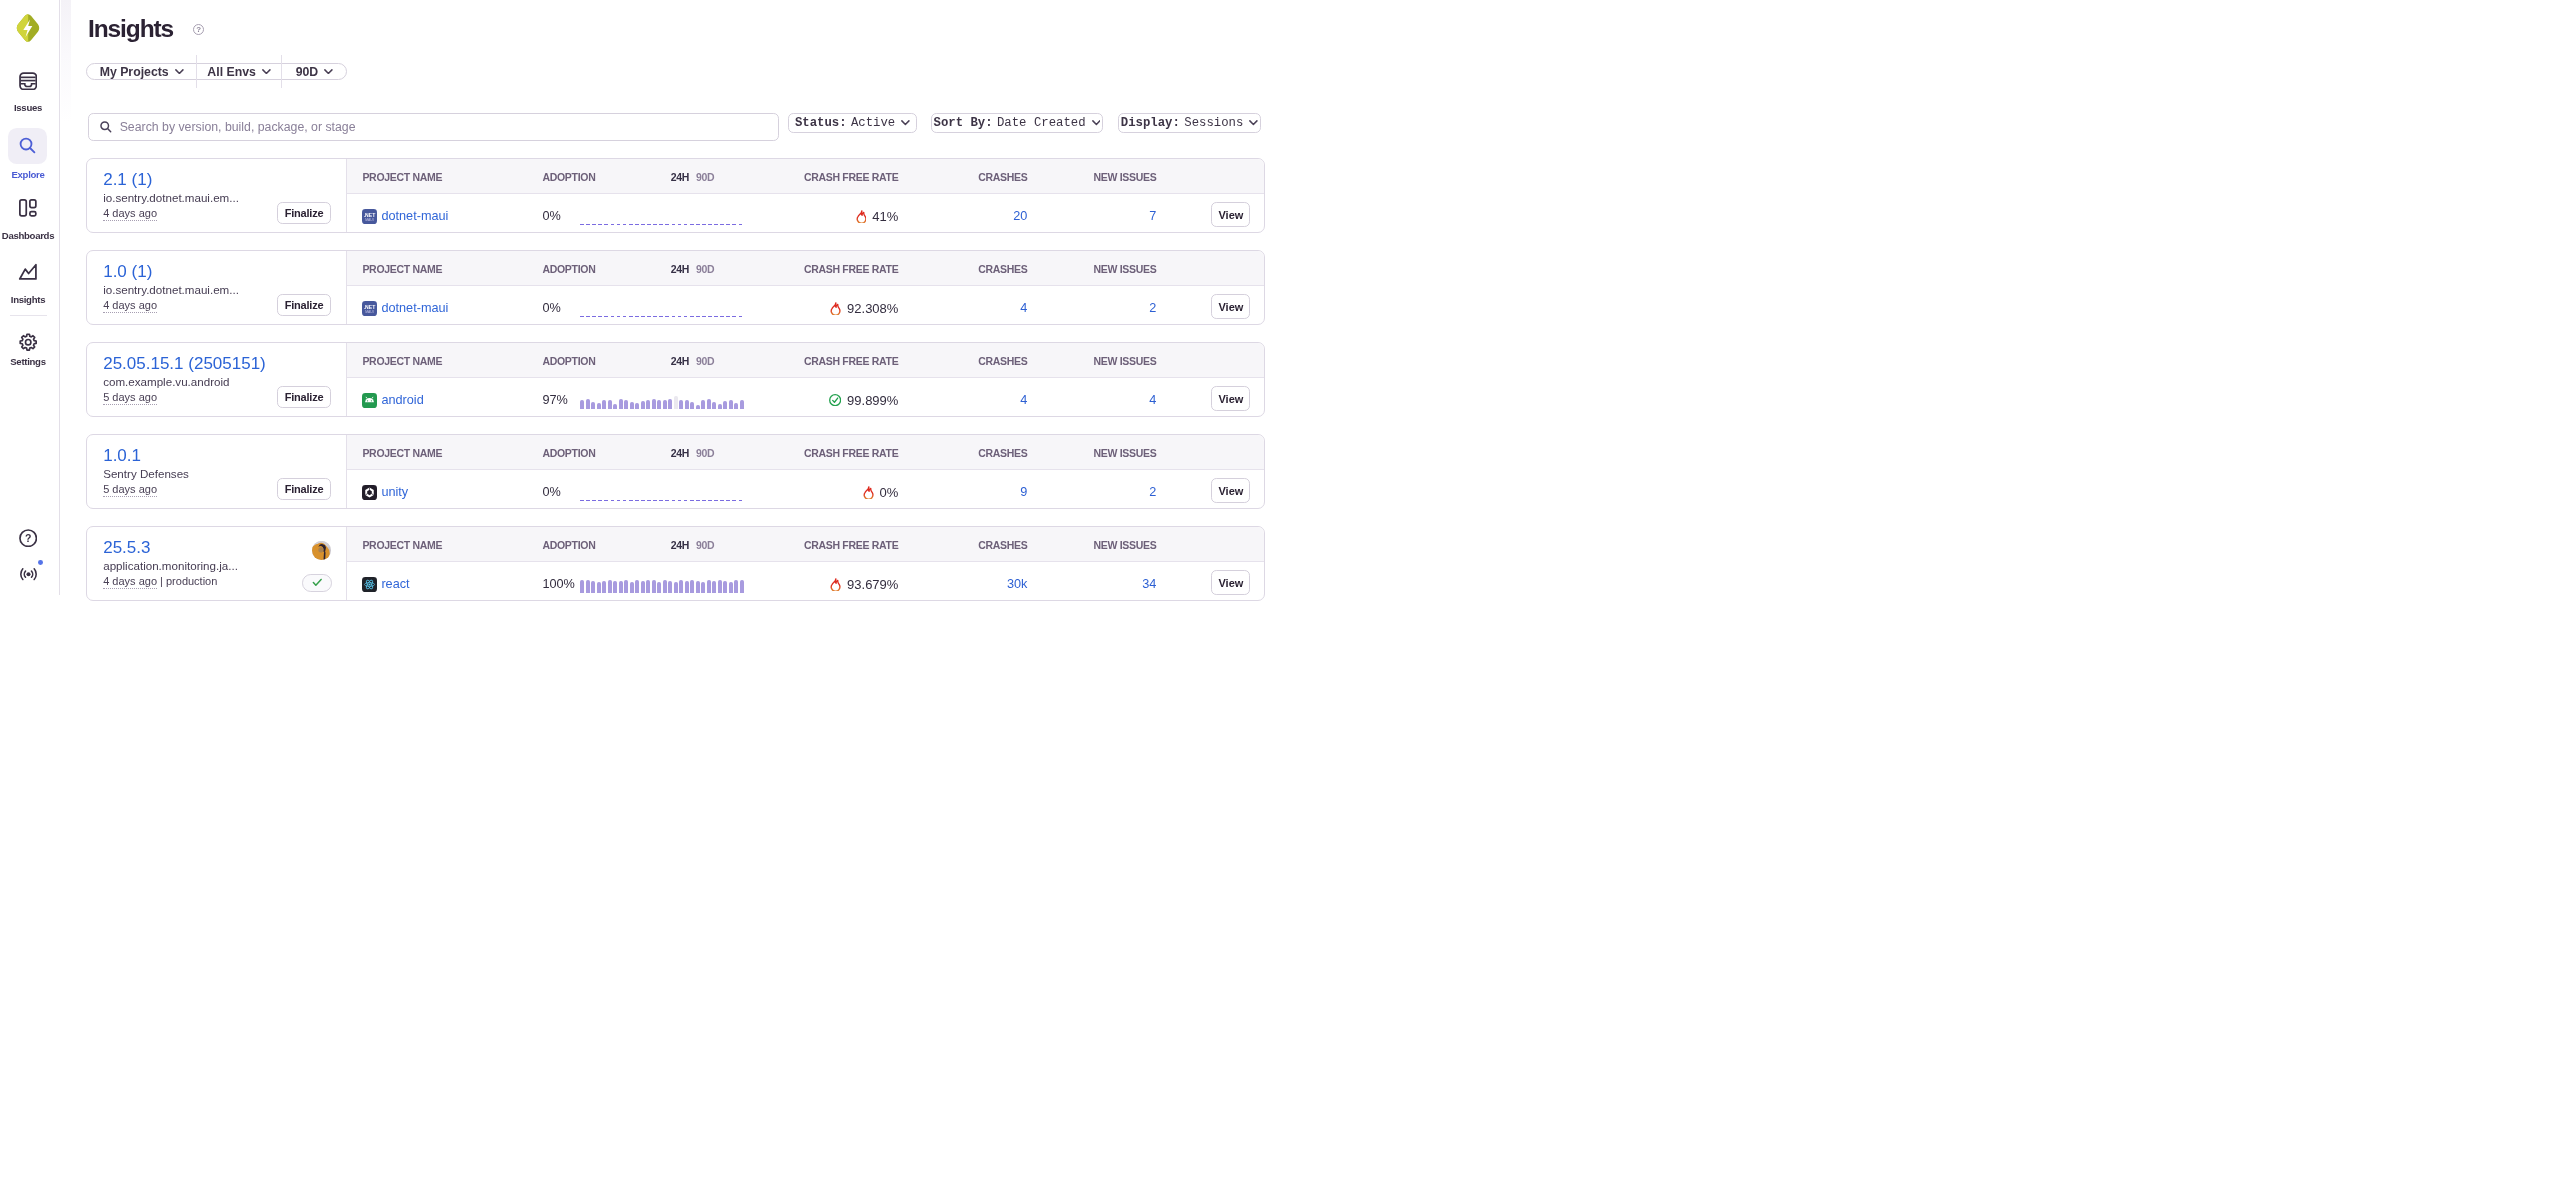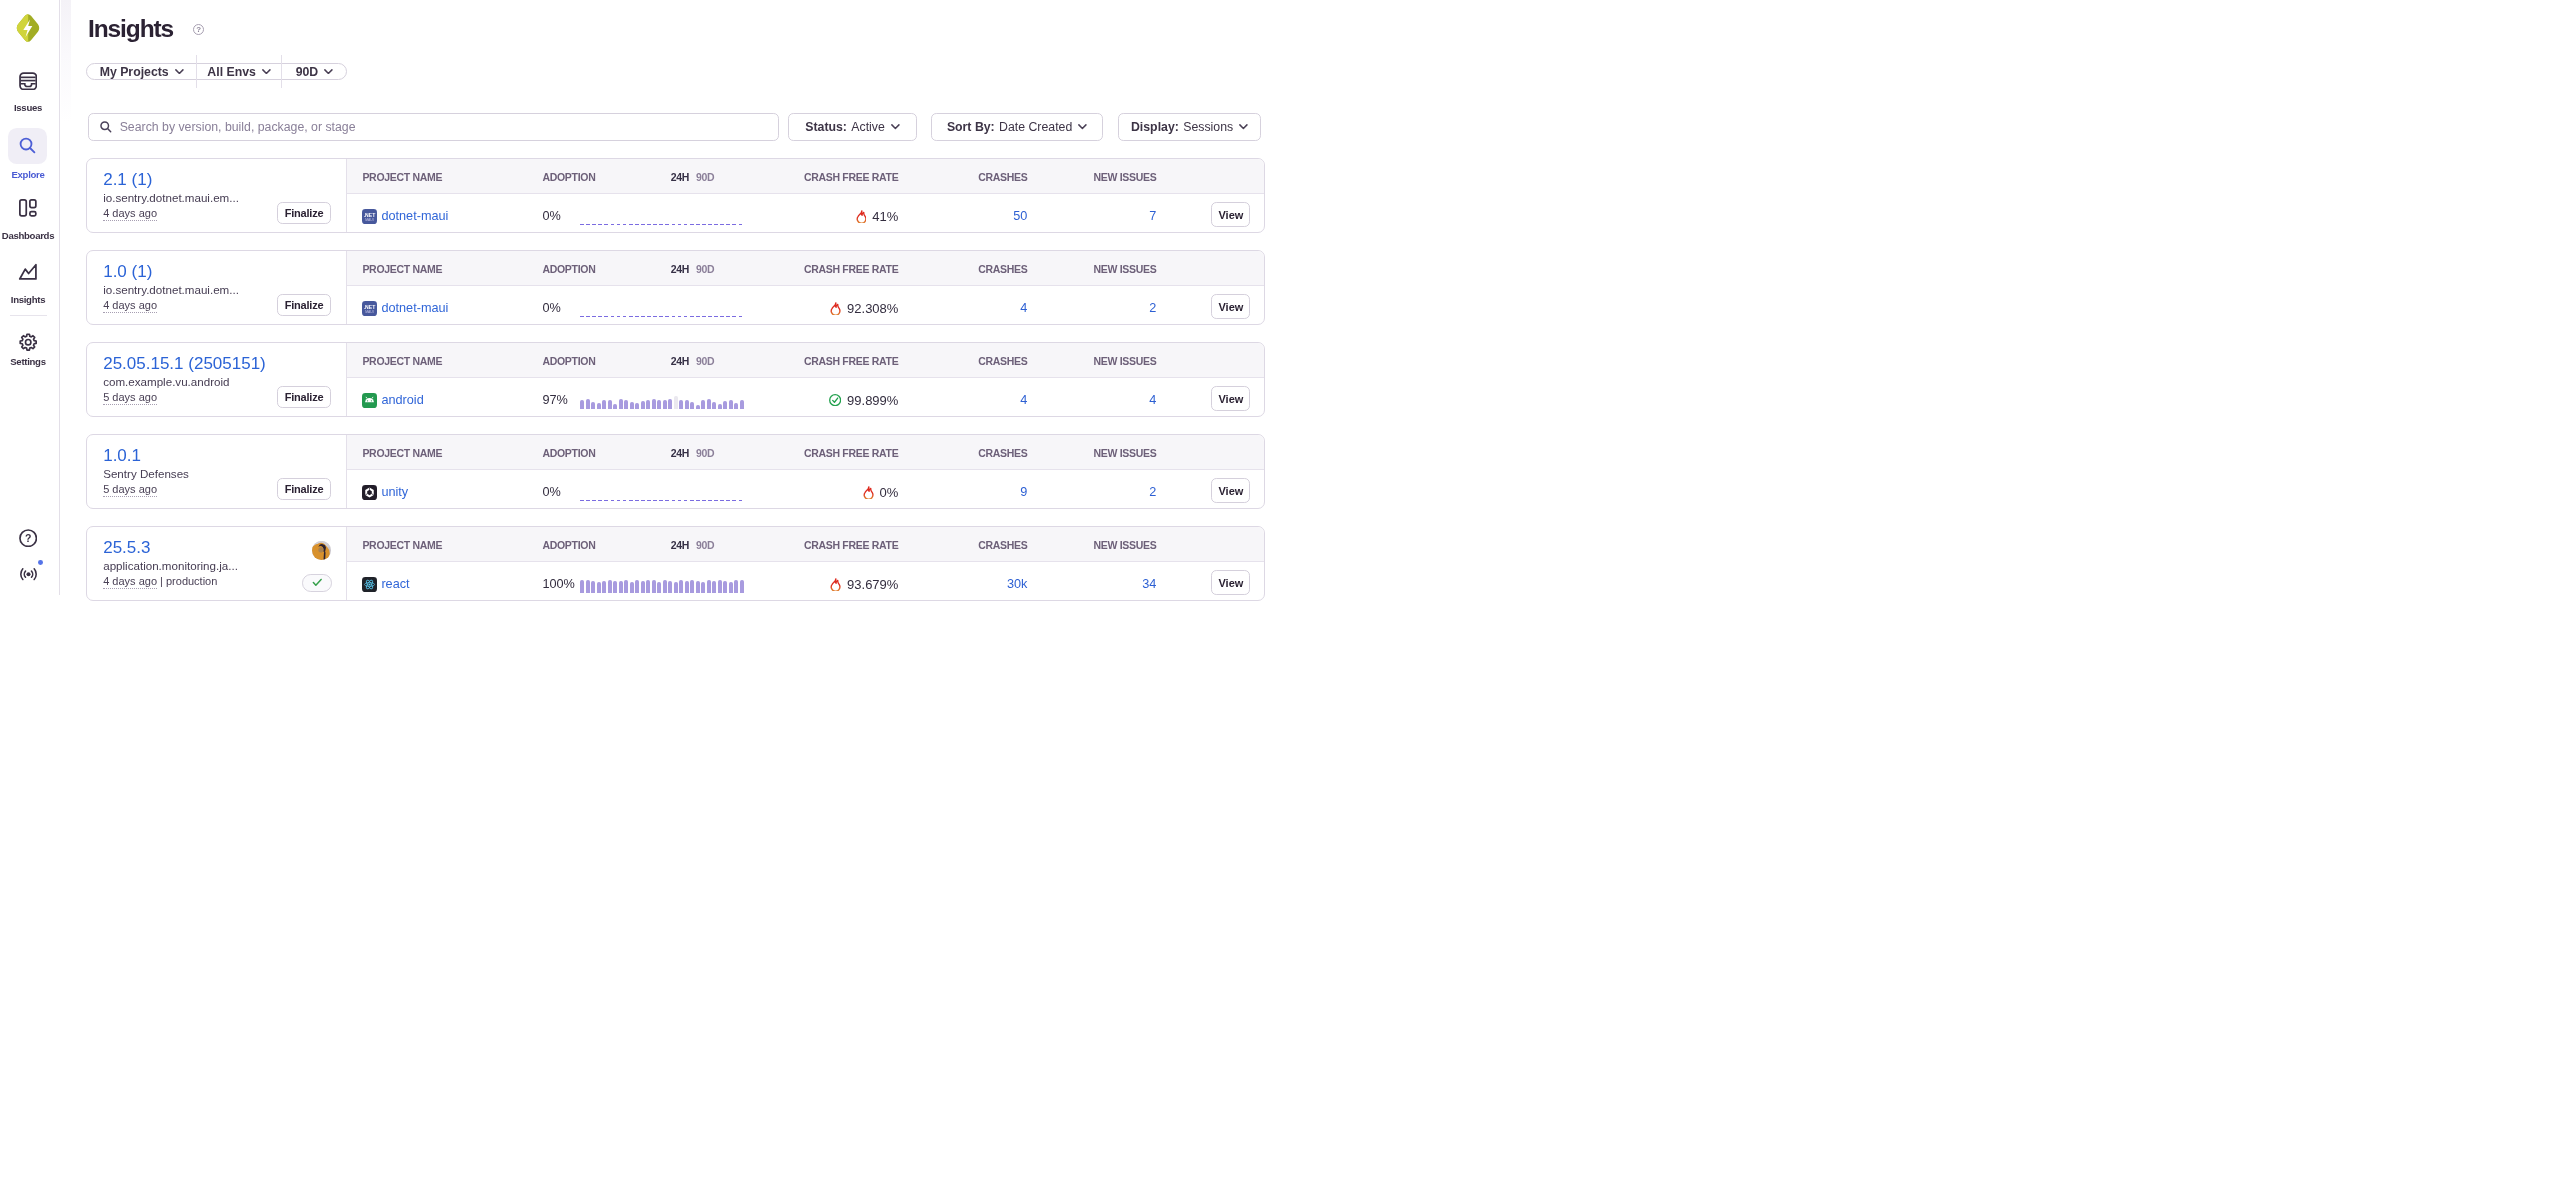--- a/index.html
+++ b/index.html
@@ -24,22 +24,22 @@
 
 .pillbar { position:absolute; left:25.4px; top:63px; width:261px; height:17px;
   border:0.9px solid #d6d1dd; border-radius:8.8px; display:flex; align-items:center; }
 .pillseg { display:flex; align-items:center; justify-content:center; height:100%; font-size:12.3px; font-weight:700; color:#3d3446; }
 .pillsep { width:0.9px; height:33px; background:#e3dfe9; }
 
 .searchbox { position:absolute; left:27px; top:113px; width:691px; height:28px;
   border:0.9px solid #d6d1dd; border-radius:5.3px; display:flex; align-items:center; }
 .searchbox svg { margin-left:11.4px; }
 .ph { margin-left:7.9px; font-size:12.3px; color:#8a8099; }
-.fbtn { position:absolute; top:113px; height:28px; border:0.9px solid #d6d1dd; border-radius:5.3px;
-  display:flex; align-items:center; justify-content:center; font-size:12.3px; color:#3d3446; background:#fff; }
+.fbtn { position:absolute; top:113px; height:20px; border:0.9px solid #d6d1dd; border-radius:5.3px;
+  display:flex; align-items:center; justify-content:center; font-size:12.3px; color:#3d3446; background:#fff;font-family:Liberation Mono, monospace; }
 .fbtn b { font-weight:700; margin-right:4.4px; }
 
 .card { position:absolute; left:25.4px; width:1179px; height:75px; border:0.9px solid #ddd8e4;
   border-radius:7px; background:#fff; }
 .cleft { position:absolute; left:0; top:0; width:260px; height:100%;
   border-right:0.9px solid #e4e0ea; border-radius:7px 0 0 7px; }
 .ver { position:absolute; left:15.8px; top:11px; font-size:17px; color:#2b63d6; }
 .pkg { position:absolute; left:15.8px; top:32px; font-size:11.6px; color:#453c52;text-align:center; }
 .days { position:absolute; left:15.8px; top:48px; font-size:11px; color:#4a4156; }
 .du { border-bottom:0.9px dotted #a79fb2; padding-bottom:0.9px; }
@@ -198,21 +198,21 @@
 <defs>
                 <linearGradient id="fl" x1="0" y1="0" x2="0" y2="1">
 <stop offset="0.5" stop-color="#de2b20"></stop>
                   <stop offset="1" stop-color="#e0872e"></stop>
                 </linearGradient>
               </defs>
 <path d="M6.7 1 C7.3 3.2 4 4.9 2.4 7.3 a5 5 0 1 0 8.6 1.2 C10 6 8.6 5.8 8.9 2.8 7.5 3.4 6.8 4.7 7 6.1 5.8 5 6.1 2.6 6.7 1 Z" fill="none" stroke="url(#fl)" stroke-width="1.6" stroke-linejoin="round"></path>
 </svg>
             <span class="cfv">41%</span>
           </span>
-      <span class="num" style="right:237px">50</span>
+      <span class="num" style="right:237px">20</span>
       <span class="num" style="right:108px">7</span>
       <div class="view">View</div>
     </div>
   </div>
 </div>
 <div class="card" style="top:250px">
   <div class="cleft">
     <div class="ver">1.0 (1)</div>
     <div class="pkg">io.sentry.dotnet.maui.em...</div>
     <div class="days"><span class="du">4 days ago</span></div>

